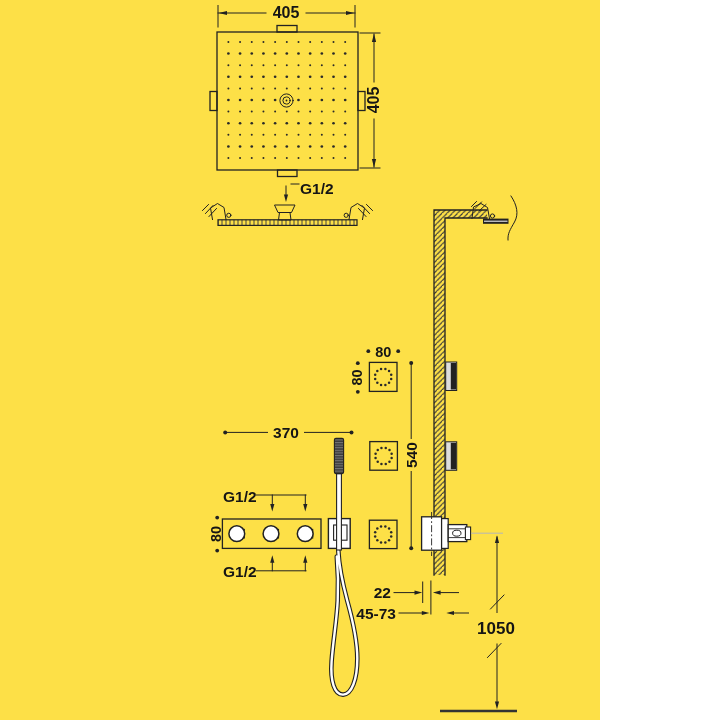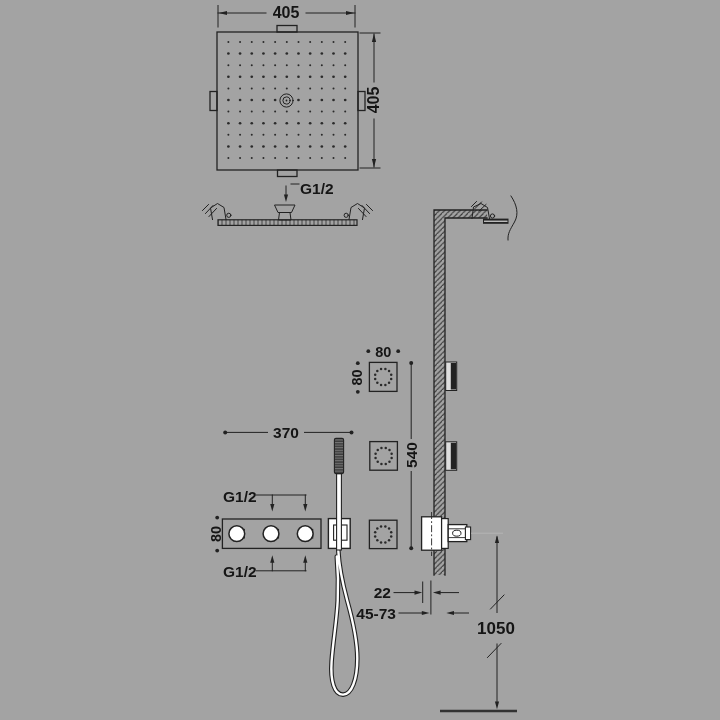--- a/index.html
+++ b/index.html
@@ -1,16 +1,16 @@
 <!DOCTYPE html>
 <html><head>
 <meta charset="utf-8">
 <style>
   html,body{margin:0;padding:0;background:#ffffff;}
-  .stage{position:relative;width:720px;height:720px;background:#a3a3a3;overflow:hidden;}
+  .stage{position:relative;width:600px;height:720px;background:#fde047;overflow:hidden;}
   svg{position:absolute;left:0;top:0;}
   text{font-family:"Liberation Sans", sans-serif;font-weight:bold;fill:#151515;}
   .ln{stroke:#222;stroke-width:1.3;fill:none;stroke-linecap:square;}
   .dim{stroke:#222;stroke-width:1;fill:none;stroke-linecap:square;}
   .arr{fill:#222;stroke:none;}
   .dot{fill:#222;stroke:none;}
 </style>
 </head>
 <body>
 

